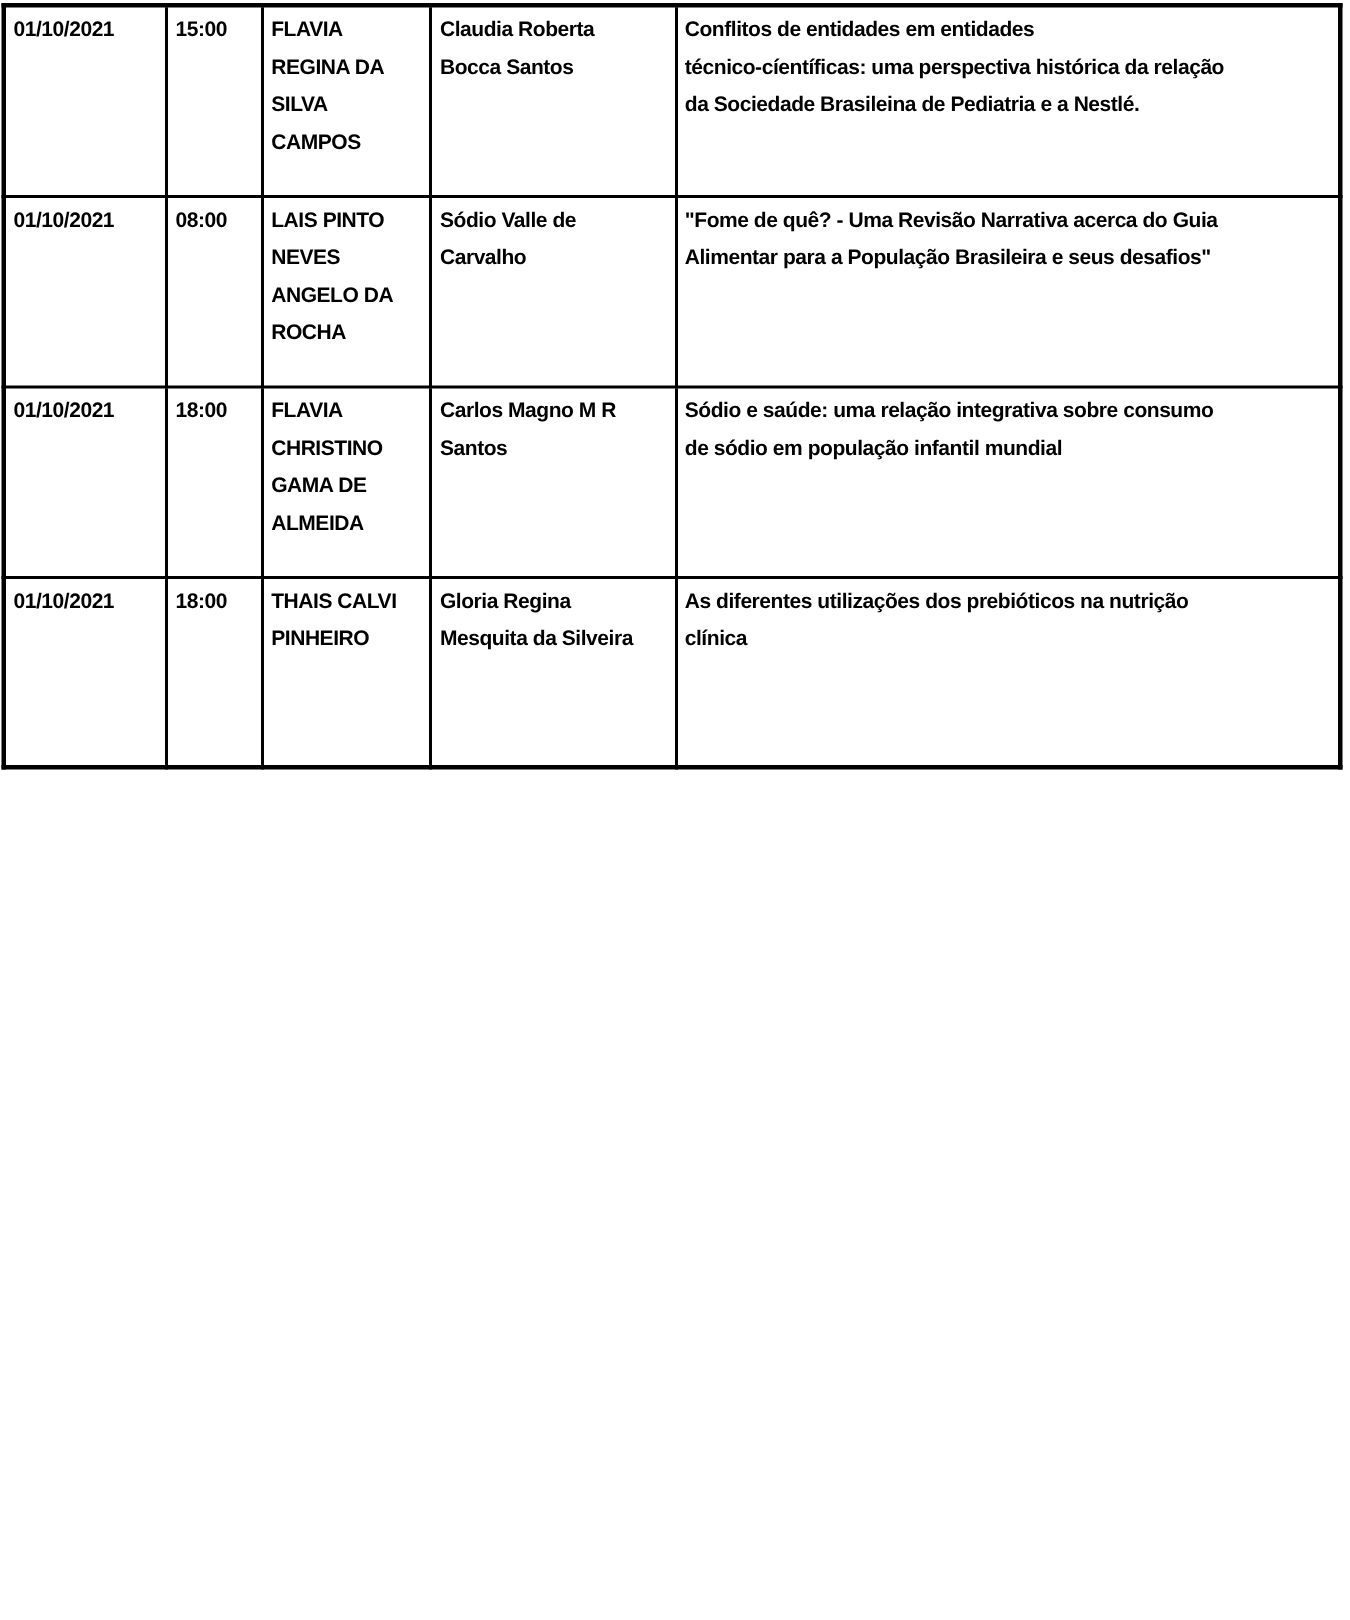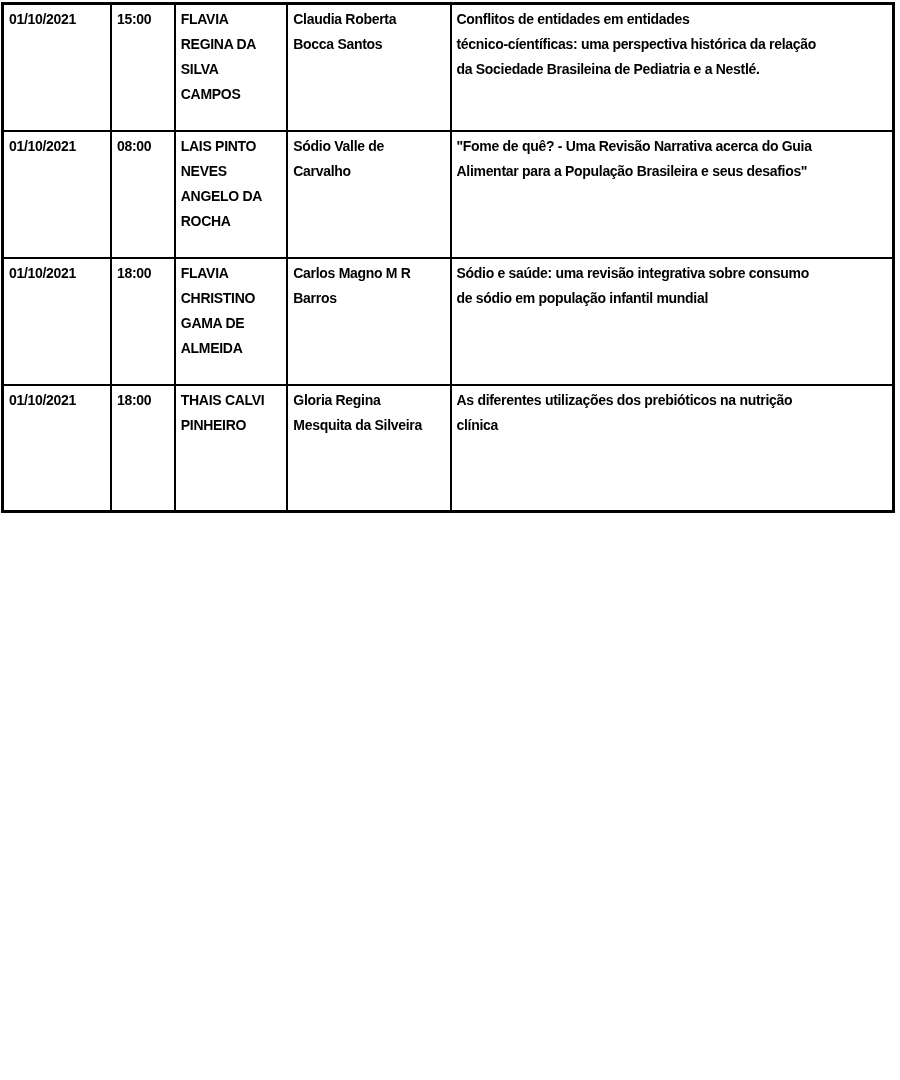--- a/index.html
+++ b/index.html
@@ -72,22 +72,22 @@
 Alimentar para a População Brasileira e seus desafios"</td>
     </tr>
     <tr>
       <td class="col-date">01/10/2021</td>
       <td class="col-time">18:00</td>
       <td class="col-student">FLAVIA
 CHRISTINO
 GAMA DE
 ALMEIDA</td>
       <td class="col-advisor">Carlos Magno M R
-Barros</td>
-      <td class="col-title">Sódio e saúde: uma revisão integrativa sobre consumo
+Santos</td>
+      <td class="col-title">Sódio e saúde: uma relação integrativa sobre consumo
 de sódio em população infantil mundial</td>
     </tr>
     <tr>
       <td class="col-date">01/10/2021</td>
       <td class="col-time">18:00</td>
       <td class="col-student">THAIS CALVI
 PINHEIRO</td>
       <td class="col-advisor">Gloria Regina
 Mesquita da Silveira</td>
       <td class="col-title">As diferentes utilizações dos prebióticos na nutrição

